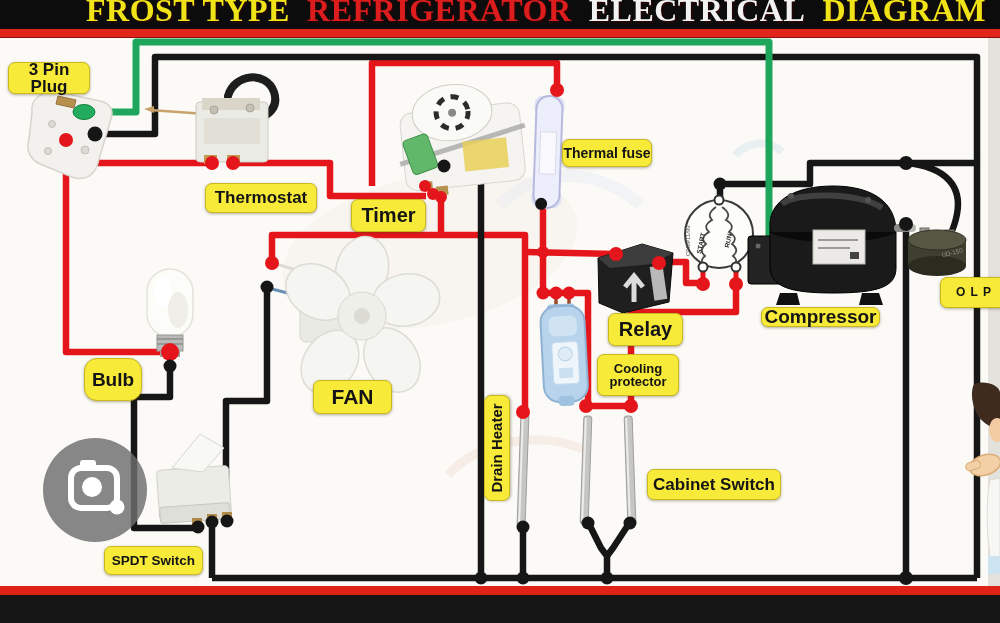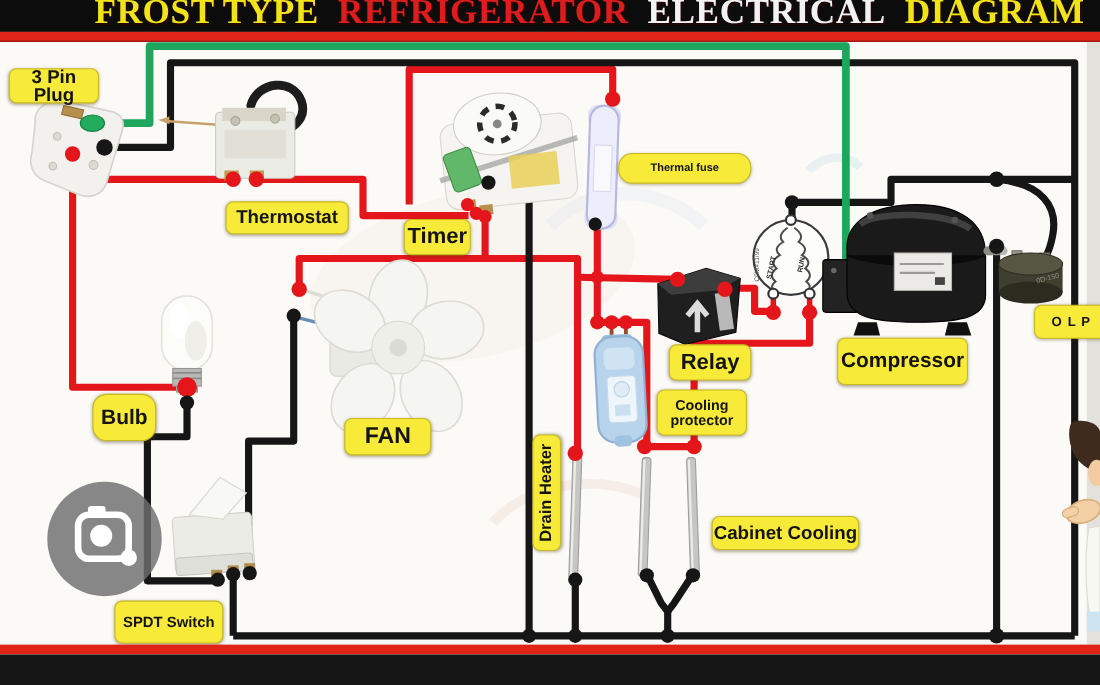--- a/index.html
+++ b/index.html
@@ -21,30 +21,30 @@
   #footer-bar{position:absolute;left:0;top:595px;width:1000px;height:28px;background:#161616;z-index:6;}
   #right-strip{position:absolute;left:988px;top:36px;width:12px;height:550px;background:#e3e1dc;z-index:1;}
   
   #diagram{position:absolute;left:0;top:0;z-index:2;}
   
   .lbl{position:absolute;z-index:5;background:#f7ea39;border:1.5px solid #c9b81f;border-radius:7px;
        color:#141414;font-weight:bold;display:flex;align-items:center;justify-content:center;
        text-align:center;line-height:1.02;box-shadow:0 1px 3px rgba(70,55,0,.4);box-sizing:border-box;}
   #lbl-plug{left:8px;top:62px;width:82px;height:32px;font-size:17px;}
   #lbl-thermostat{left:175px;top:183px;width:112px;height:30px;font-size:17px;margin-left:30px;}
-  #lbl-timer{left:351px;top:199px;width:61px;height:33px;font-size:20px;margin-left:16px;}
-  #lbl-thermal-fuse{left:562px;top:139px;width:121px;height:28px;font-size:10px;border-radius:13px;}
+  #lbl-timer{left:351px;top:199px;width:75px;height:33px;font-size:20px;}
+  #lbl-thermal-fuse{left:562px;top:139px;width:90px;height:28px;font-size:14px;}
   #lbl-relay{left:608px;top:313px;width:75px;height:33px;font-size:20px;text-align:right;}
   #lbl-cooling{left:597px;top:354px;width:82px;height:40px;font-size:13px;padding:20px;}
-  #lbl-compressor{left:761px;top:307px;width:119px;height:43px;font-size:19px;}
+  #lbl-compressor{left:761px;top:307px;width:119px;height:20px;font-size:19px;}
   #lbl-olp{left:940px;top:277px;width:68px;height:31px;font-size:12px;letter-spacing:1px;}
   #lbl-bulb{left:84px;top:358px;width:58px;height:43px;font-size:19px;border-radius:13px;}
   #lbl-fan{left:313px;top:369px;width:79px;height:34px;font-size:21px;margin-top:11px;}
   #lbl-cabinet{left:647px;top:469px;width:134px;height:31px;font-size:17px;}
-  #lbl-spdt{left:104px;top:546px;width:99px;height:39px;font-size:13.5px;}
+  #lbl-spdt{left:104px;top:546px;width:99px;height:29px;font-size:13.5px;}
   #lbl-drain{left:444px;top:435px;width:106px;height:26px;font-size:15px;transform:rotate(-90deg);}
   
   .wtxt{font-family:"Liberation Sans",sans-serif;font-size:6.5px;font-weight:bold;fill:#2a2a2a;}
   .comtxt{font-family:"Liberation Sans",sans-serif;font-size:6px;fill:#5a5a5a;}
   .olptxt{font-family:"Liberation Sans",sans-serif;font-size:6.5px;fill:#90907f;}
 </style>
 </head>
 <body>
 
 <div id="stage">
@@ -319,16 +319,16 @@
   <div class="lbl" id="lbl-thermostat">Thermostat</div>
   <div class="lbl" id="lbl-timer">Timer</div>
   <div class="lbl" id="lbl-thermal-fuse">Thermal fuse</div>
   <div class="lbl" id="lbl-relay">Relay</div>
   <div class="lbl" id="lbl-cooling">Cooling protector</div>
   <div class="lbl" id="lbl-compressor">Compressor</div>
   <div class="lbl" id="lbl-olp">O L P</div>
   <div class="lbl" id="lbl-bulb">Bulb</div>
   <div class="lbl" id="lbl-fan">FAN</div>
   <div class="lbl" id="lbl-drain">Drain Heater</div>
-  <div class="lbl" id="lbl-cabinet">Cabinet Cooling</div>
+  <div class="lbl" id="lbl-cabinet">Cabinet Switch</div>
   <div class="lbl" id="lbl-spdt">SPDT Switch</div>
 
 </div>
 
 </body></html>

